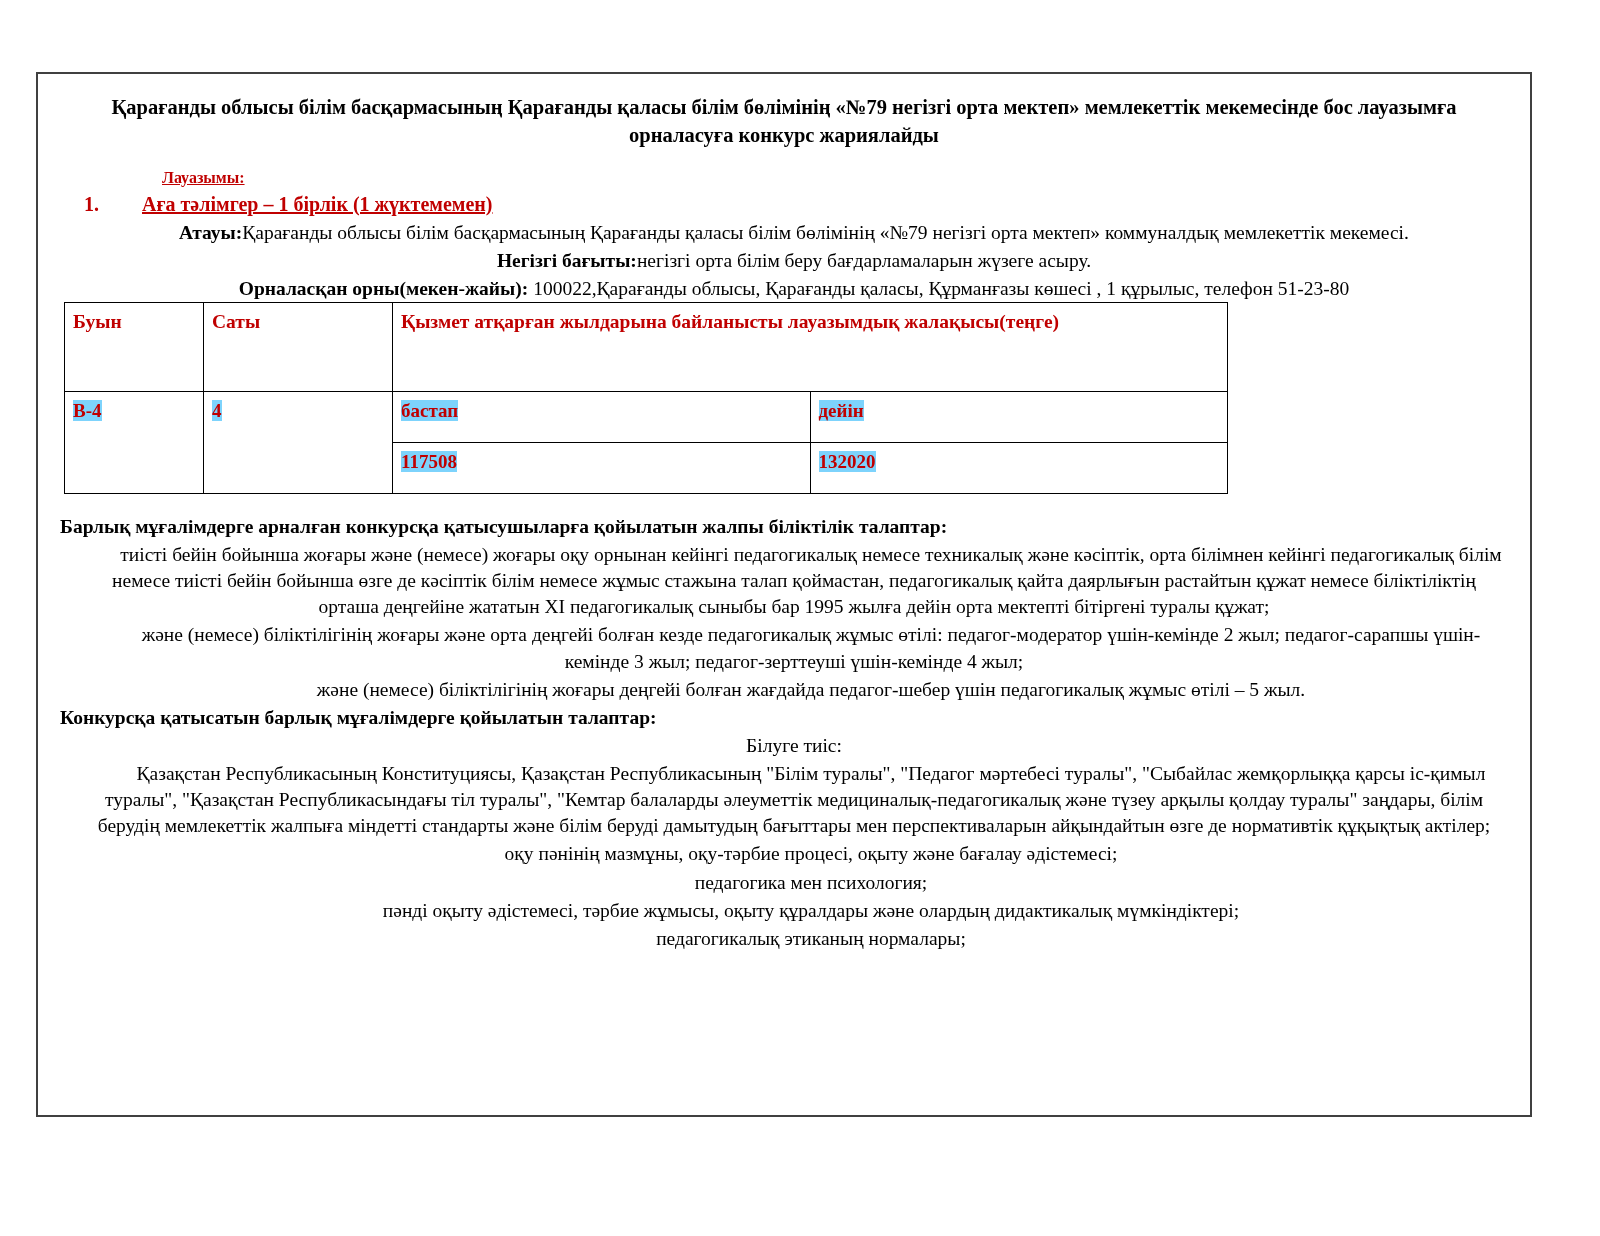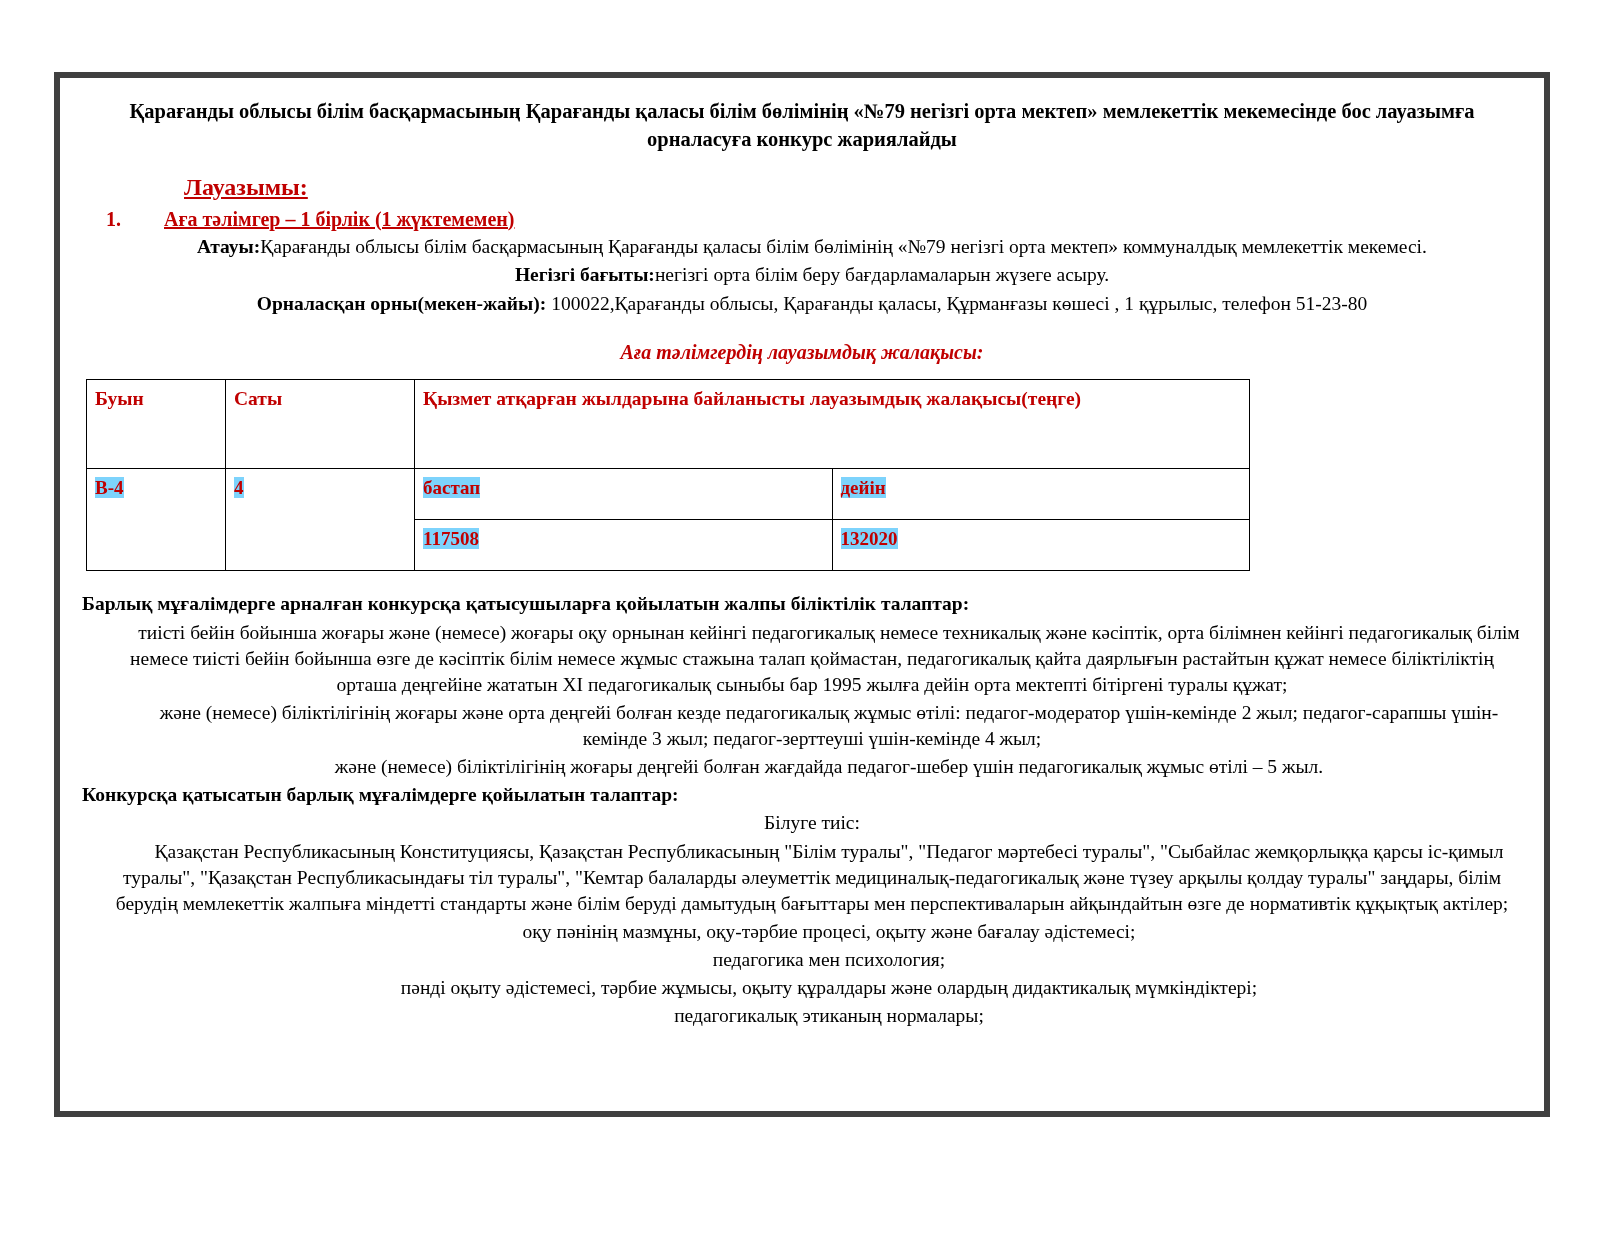--- a/index.html
+++ b/index.html
@@ -16,42 +16,42 @@
     line-height: 1.34;
   }
   .page {
     position: relative;
     width: 1600px;
     height: 1236px;
     box-sizing: border-box;
   }
   .doc-frame {
     position: absolute;
-    left: 54px;
+    left: 36px;
     top: 72px;
     width: 1496px;
     height: 1045px;
-    border: 6px solid #404040;
+    border: 2px solid #404040;
     box-sizing: border-box;
     padding: 16px 22px 0 22px;
   }
   .title {
     text-align: center;
     font-weight: bold;
     font-size: 20.5px;
     line-height: 1.35;
     margin: 4px 8px 0 8px;
   }
   .spacer-sm { height: 18px; }
   .pos-header {
     color: #c00000;
     font-weight: bold;
     text-decoration: underline;
     margin-left: 102px;
-    font-size: 24px;
+    font-size: 16px;
   }
   .pos-item {
     color: #c00000;
     font-weight: bold;
     text-decoration: underline;
     margin-left: 24px;
     font-size: 20px;
     margin-top: 2px;
   }
   .pos-item .num {
@@ -139,21 +139,20 @@
     </div>
 
     <div class="para">
       <span class="b">Негізгі бағыты:</span><span>негізгі орта білім беру бағдарламаларын жүзеге асыру.</span>
     </div>
 
     <div class="para">
       <span class="b">Орналасқан орны(мекен-жайы):</span><span> 100022,Қарағанды облысы, Қарағанды  қаласы,  Құрманғазы көшесі , 1 құрылыс, телефон 51-23-80</span>
     </div>
 
-    <div class="salary-head">Аға тәлімгердің лауазымдық жалақысы:</div>
 
     <table class="salary">
       <tbody>
           <tr class="row-top">
         <td class="col-buyn"><span class="cellhead">Буын</span></td>
         <td class="col-saty"><span class="cellhead">Саты</span></td>
         <td><span class="cellhead">Қызмет атқарған жылдарына байланысты лауазымдық жалақысы(теңге)</span></td>
       </tr>
       <tr>
         <td class="col-buyn"><span class="hl">В-4</span></td>

